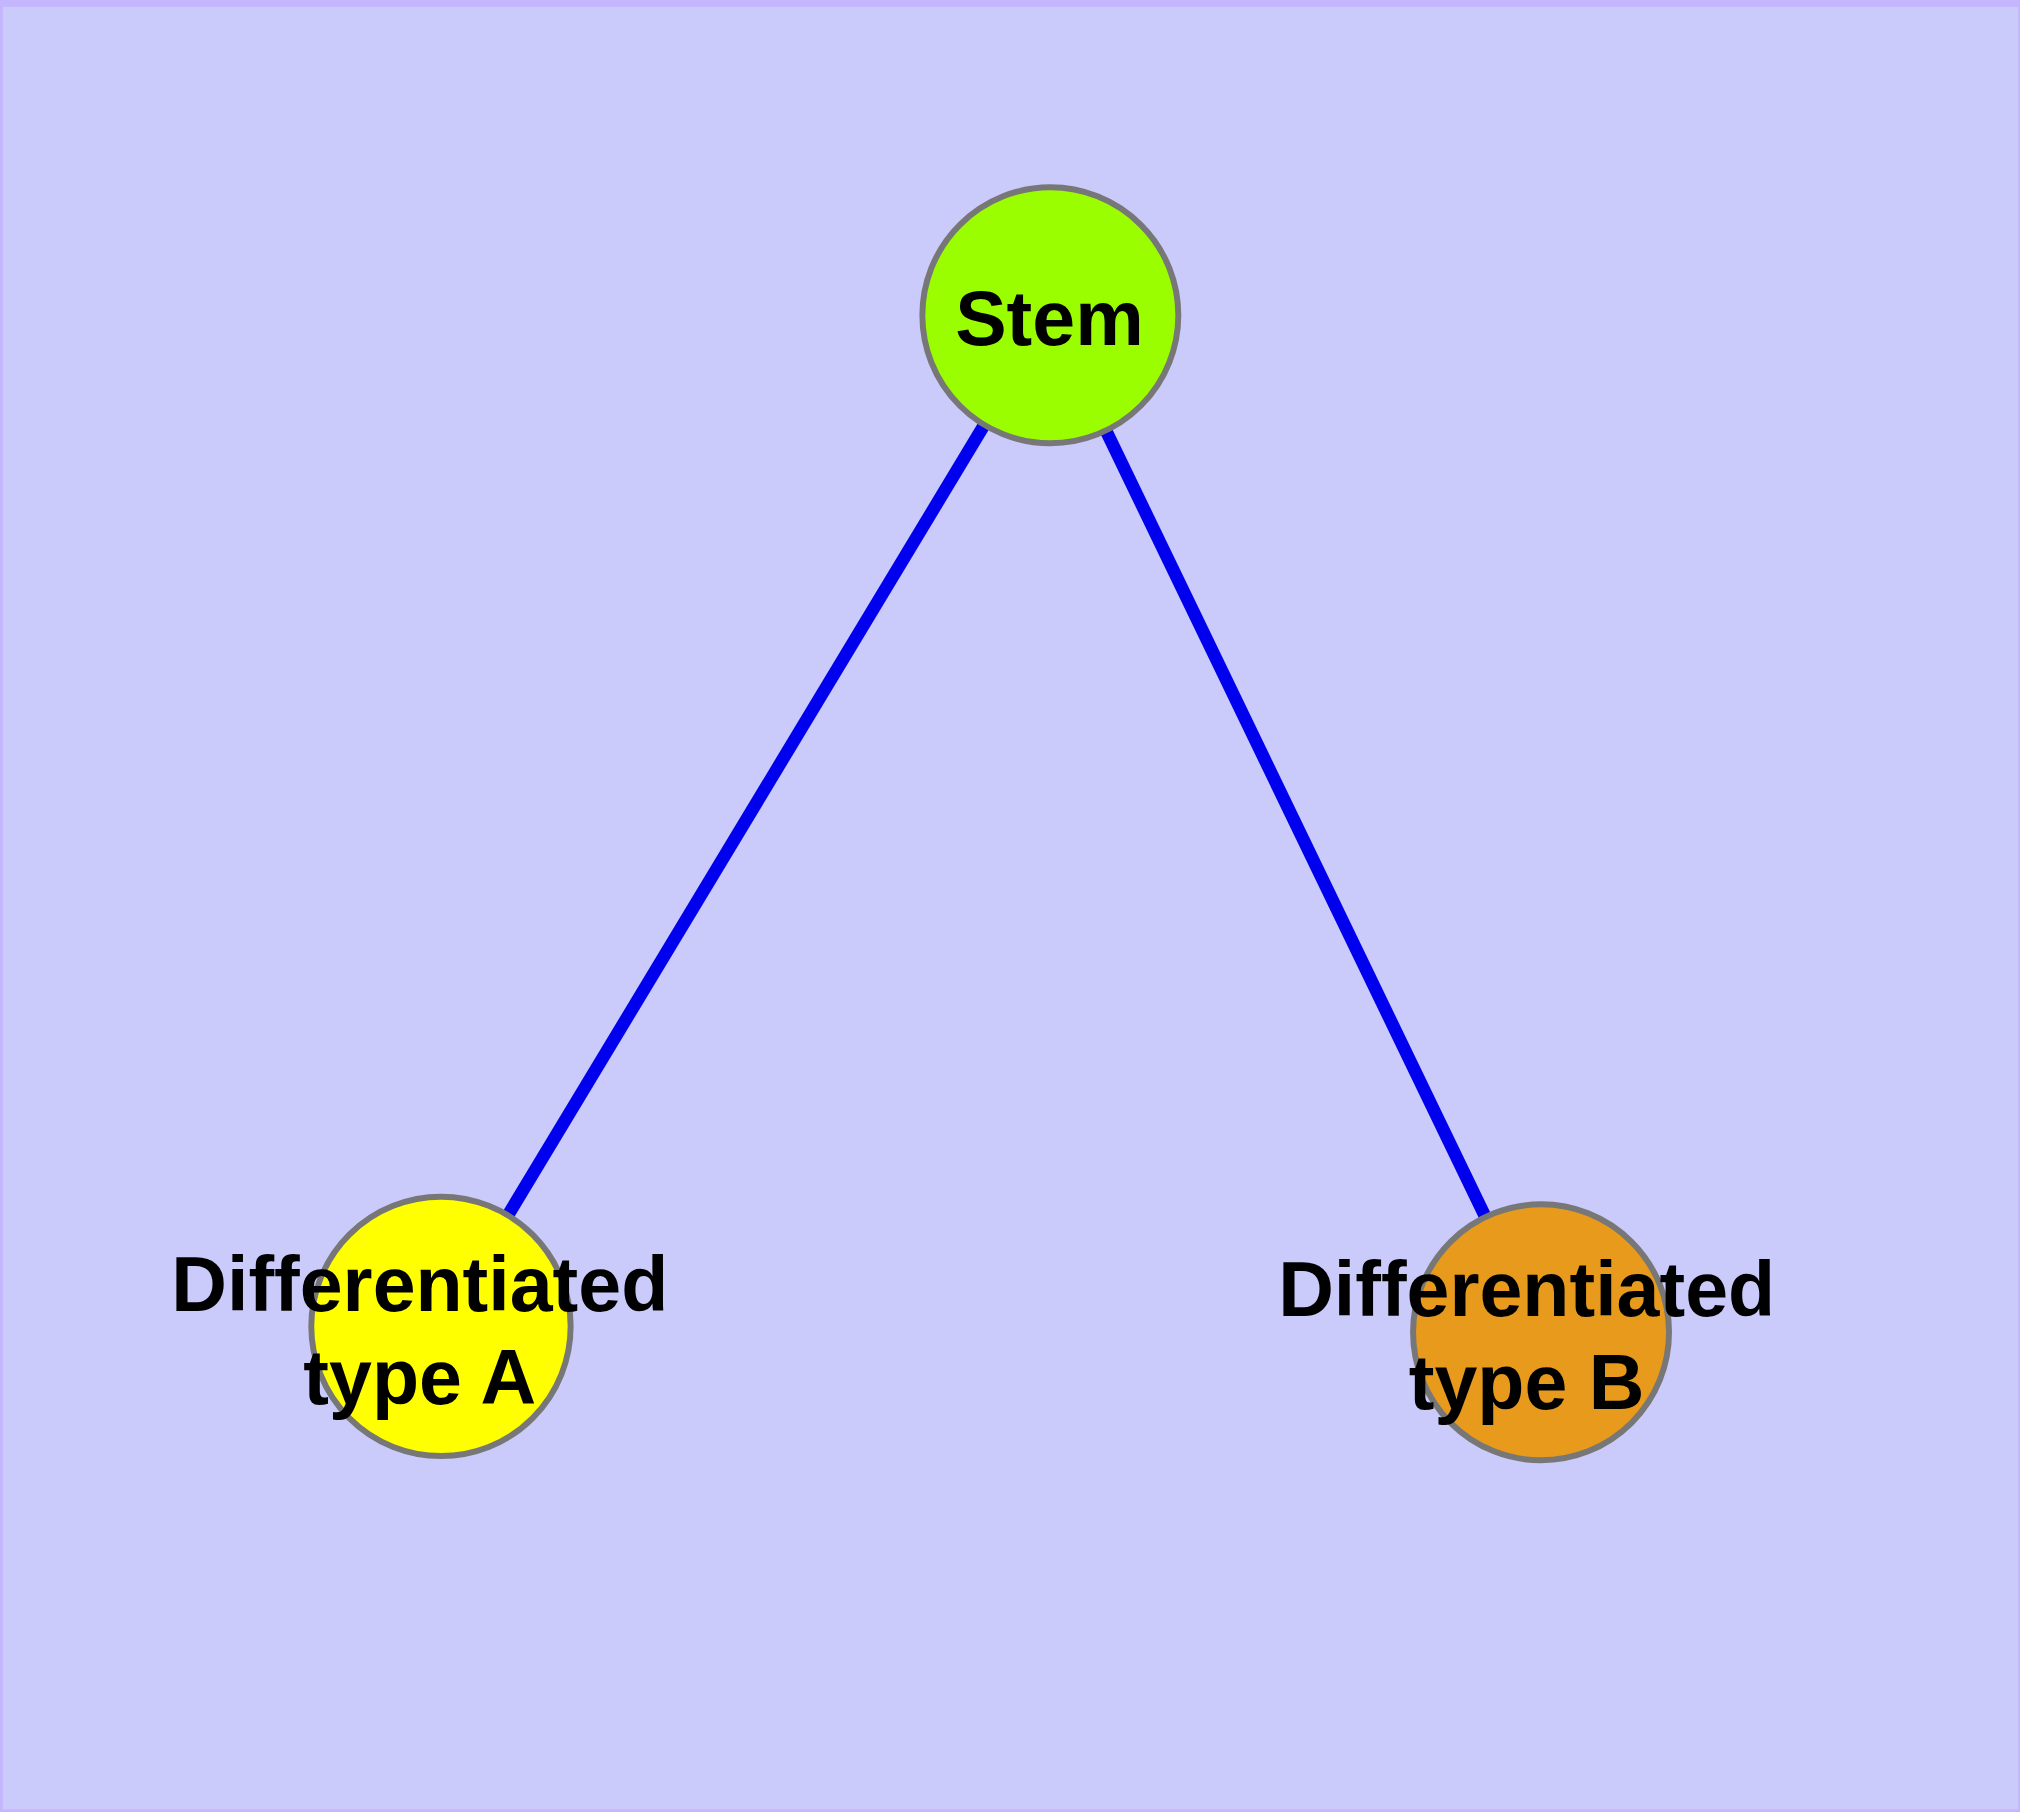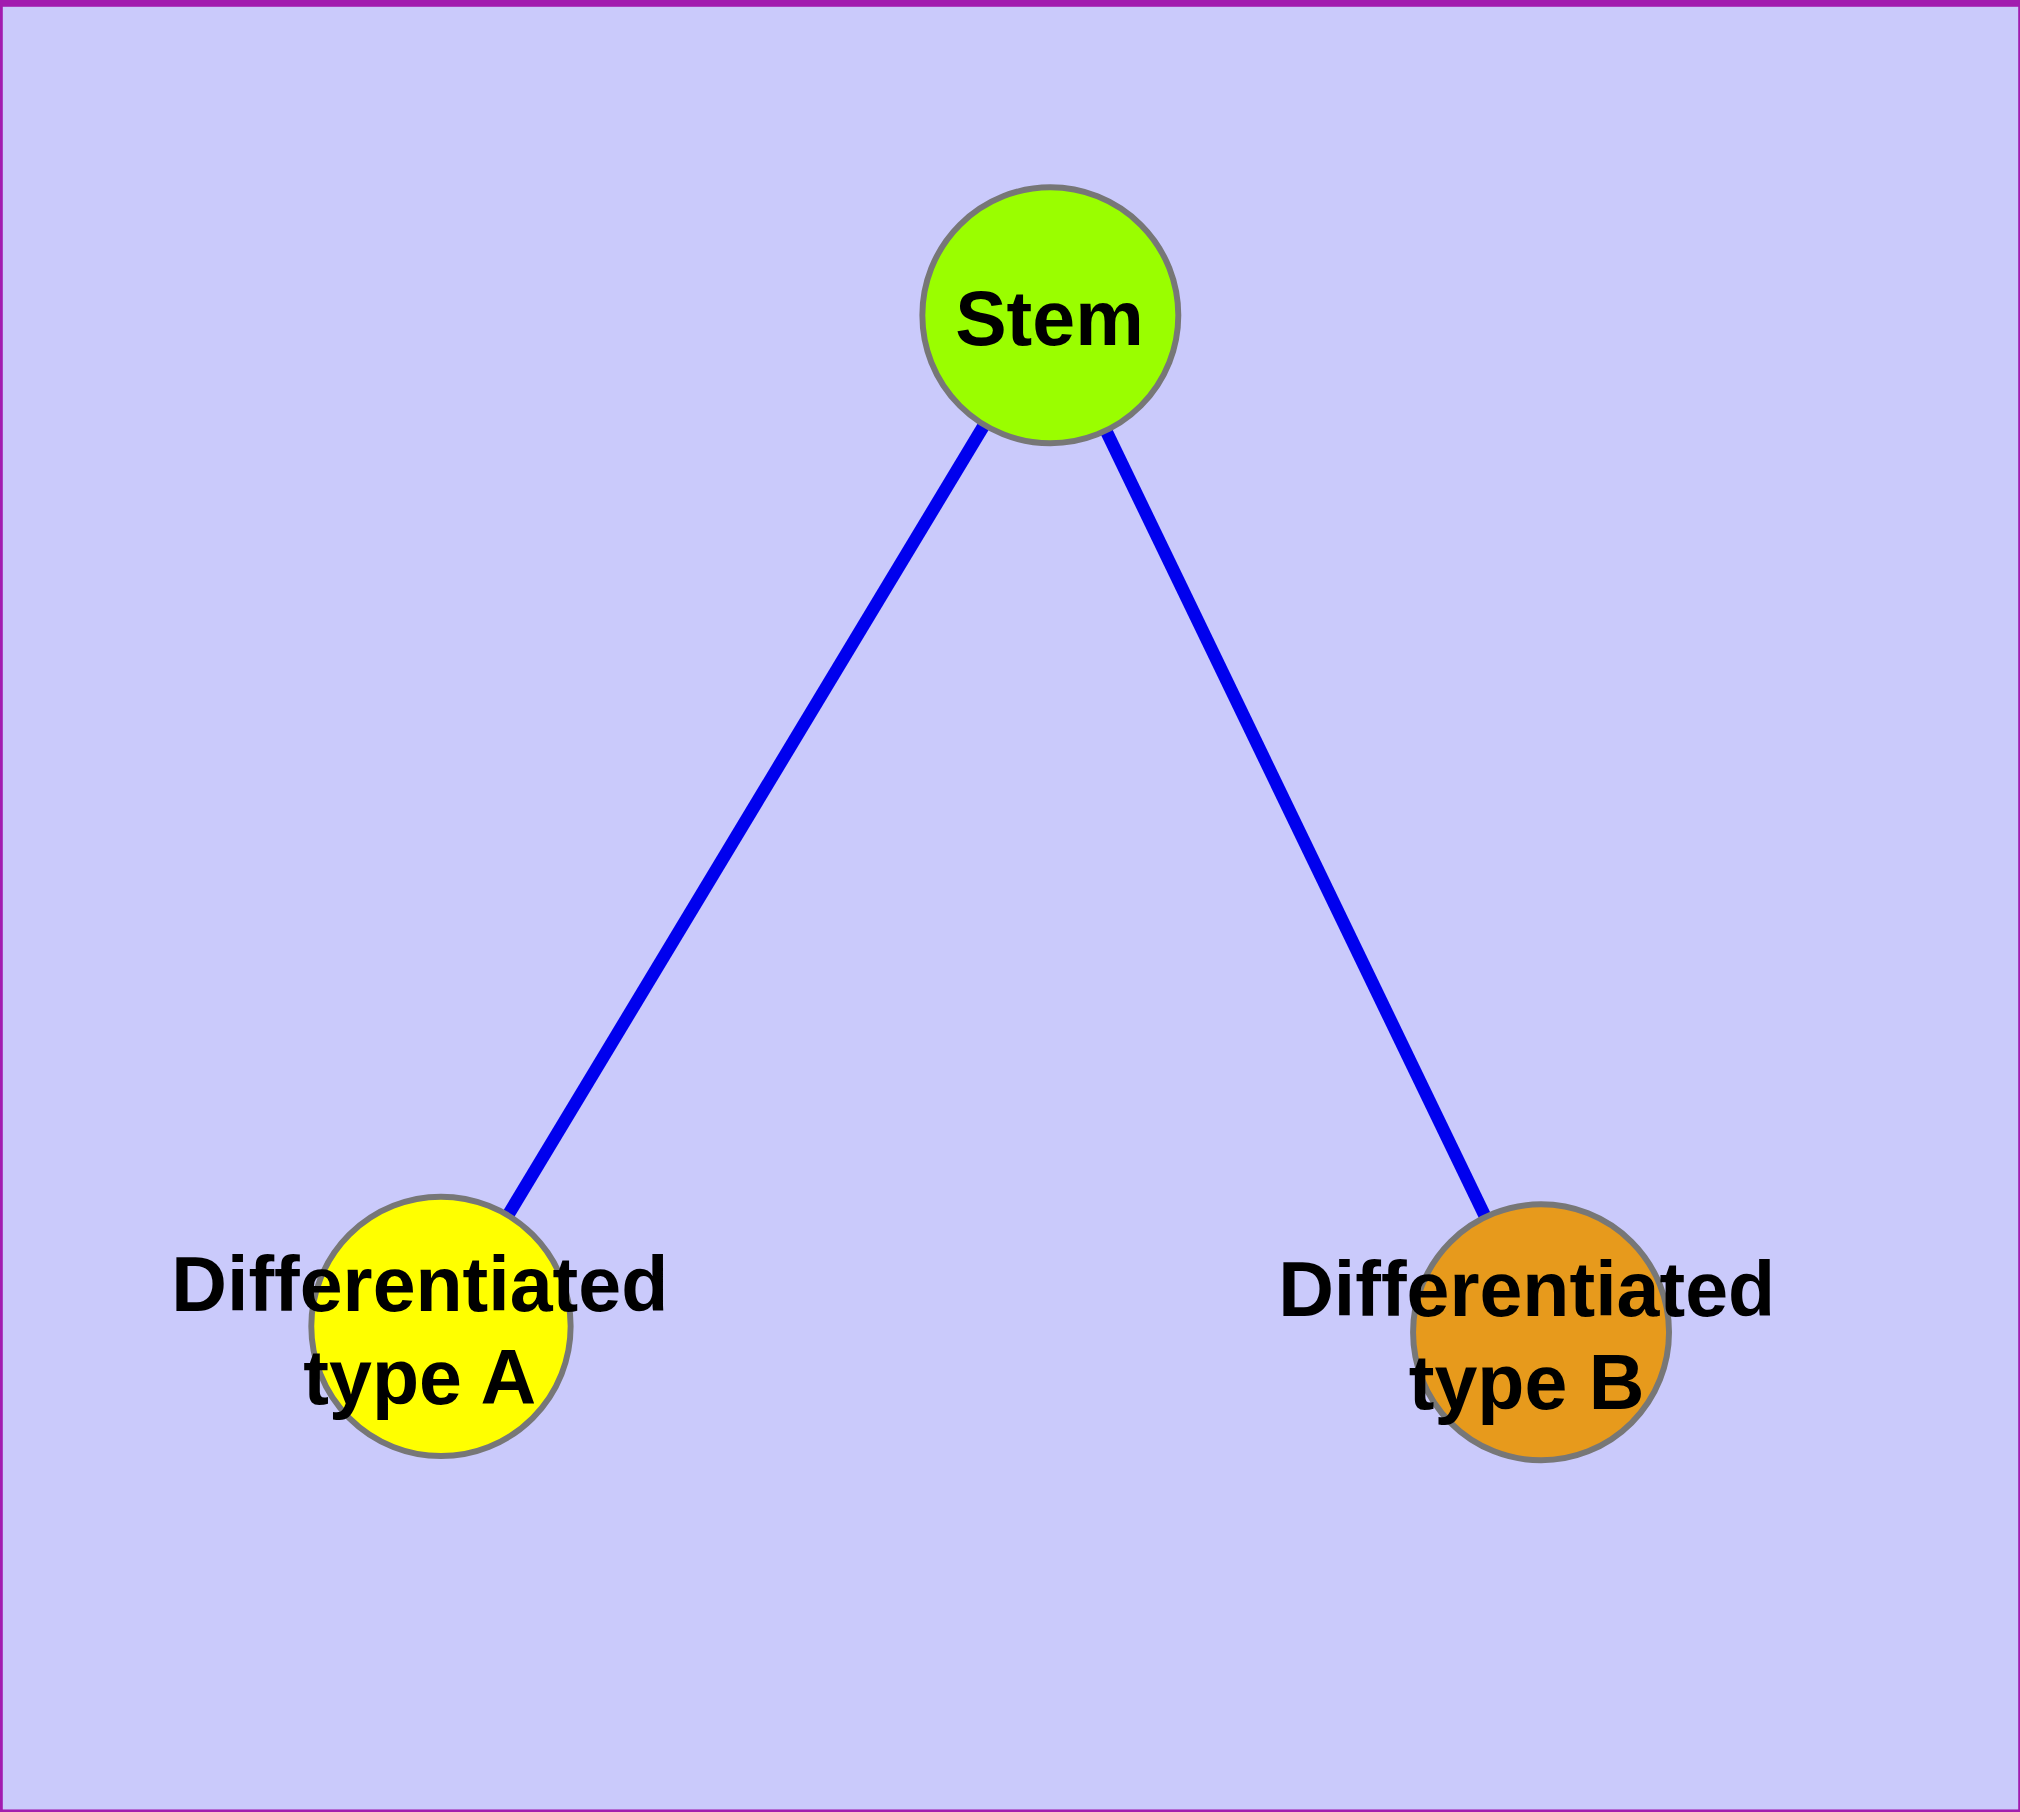--- a/index.html
+++ b/index.html
@@ -7,21 +7,21 @@
     padding: 0;
     background: #ffffff;
     width: 2021px;
     height: 1812px;
     overflow: hidden;
   }
   .figure {
     position: relative;
     width: 2021px;
     height: 1812px;
-    background: #a21caf;
+    background: #c4b5fd;
   }
   svg.graph {
     position: absolute;
     left: 0;
     top: 0;
     width: 2021px;
     height: 1812px;
     display: block;
   }
   .node-label {

